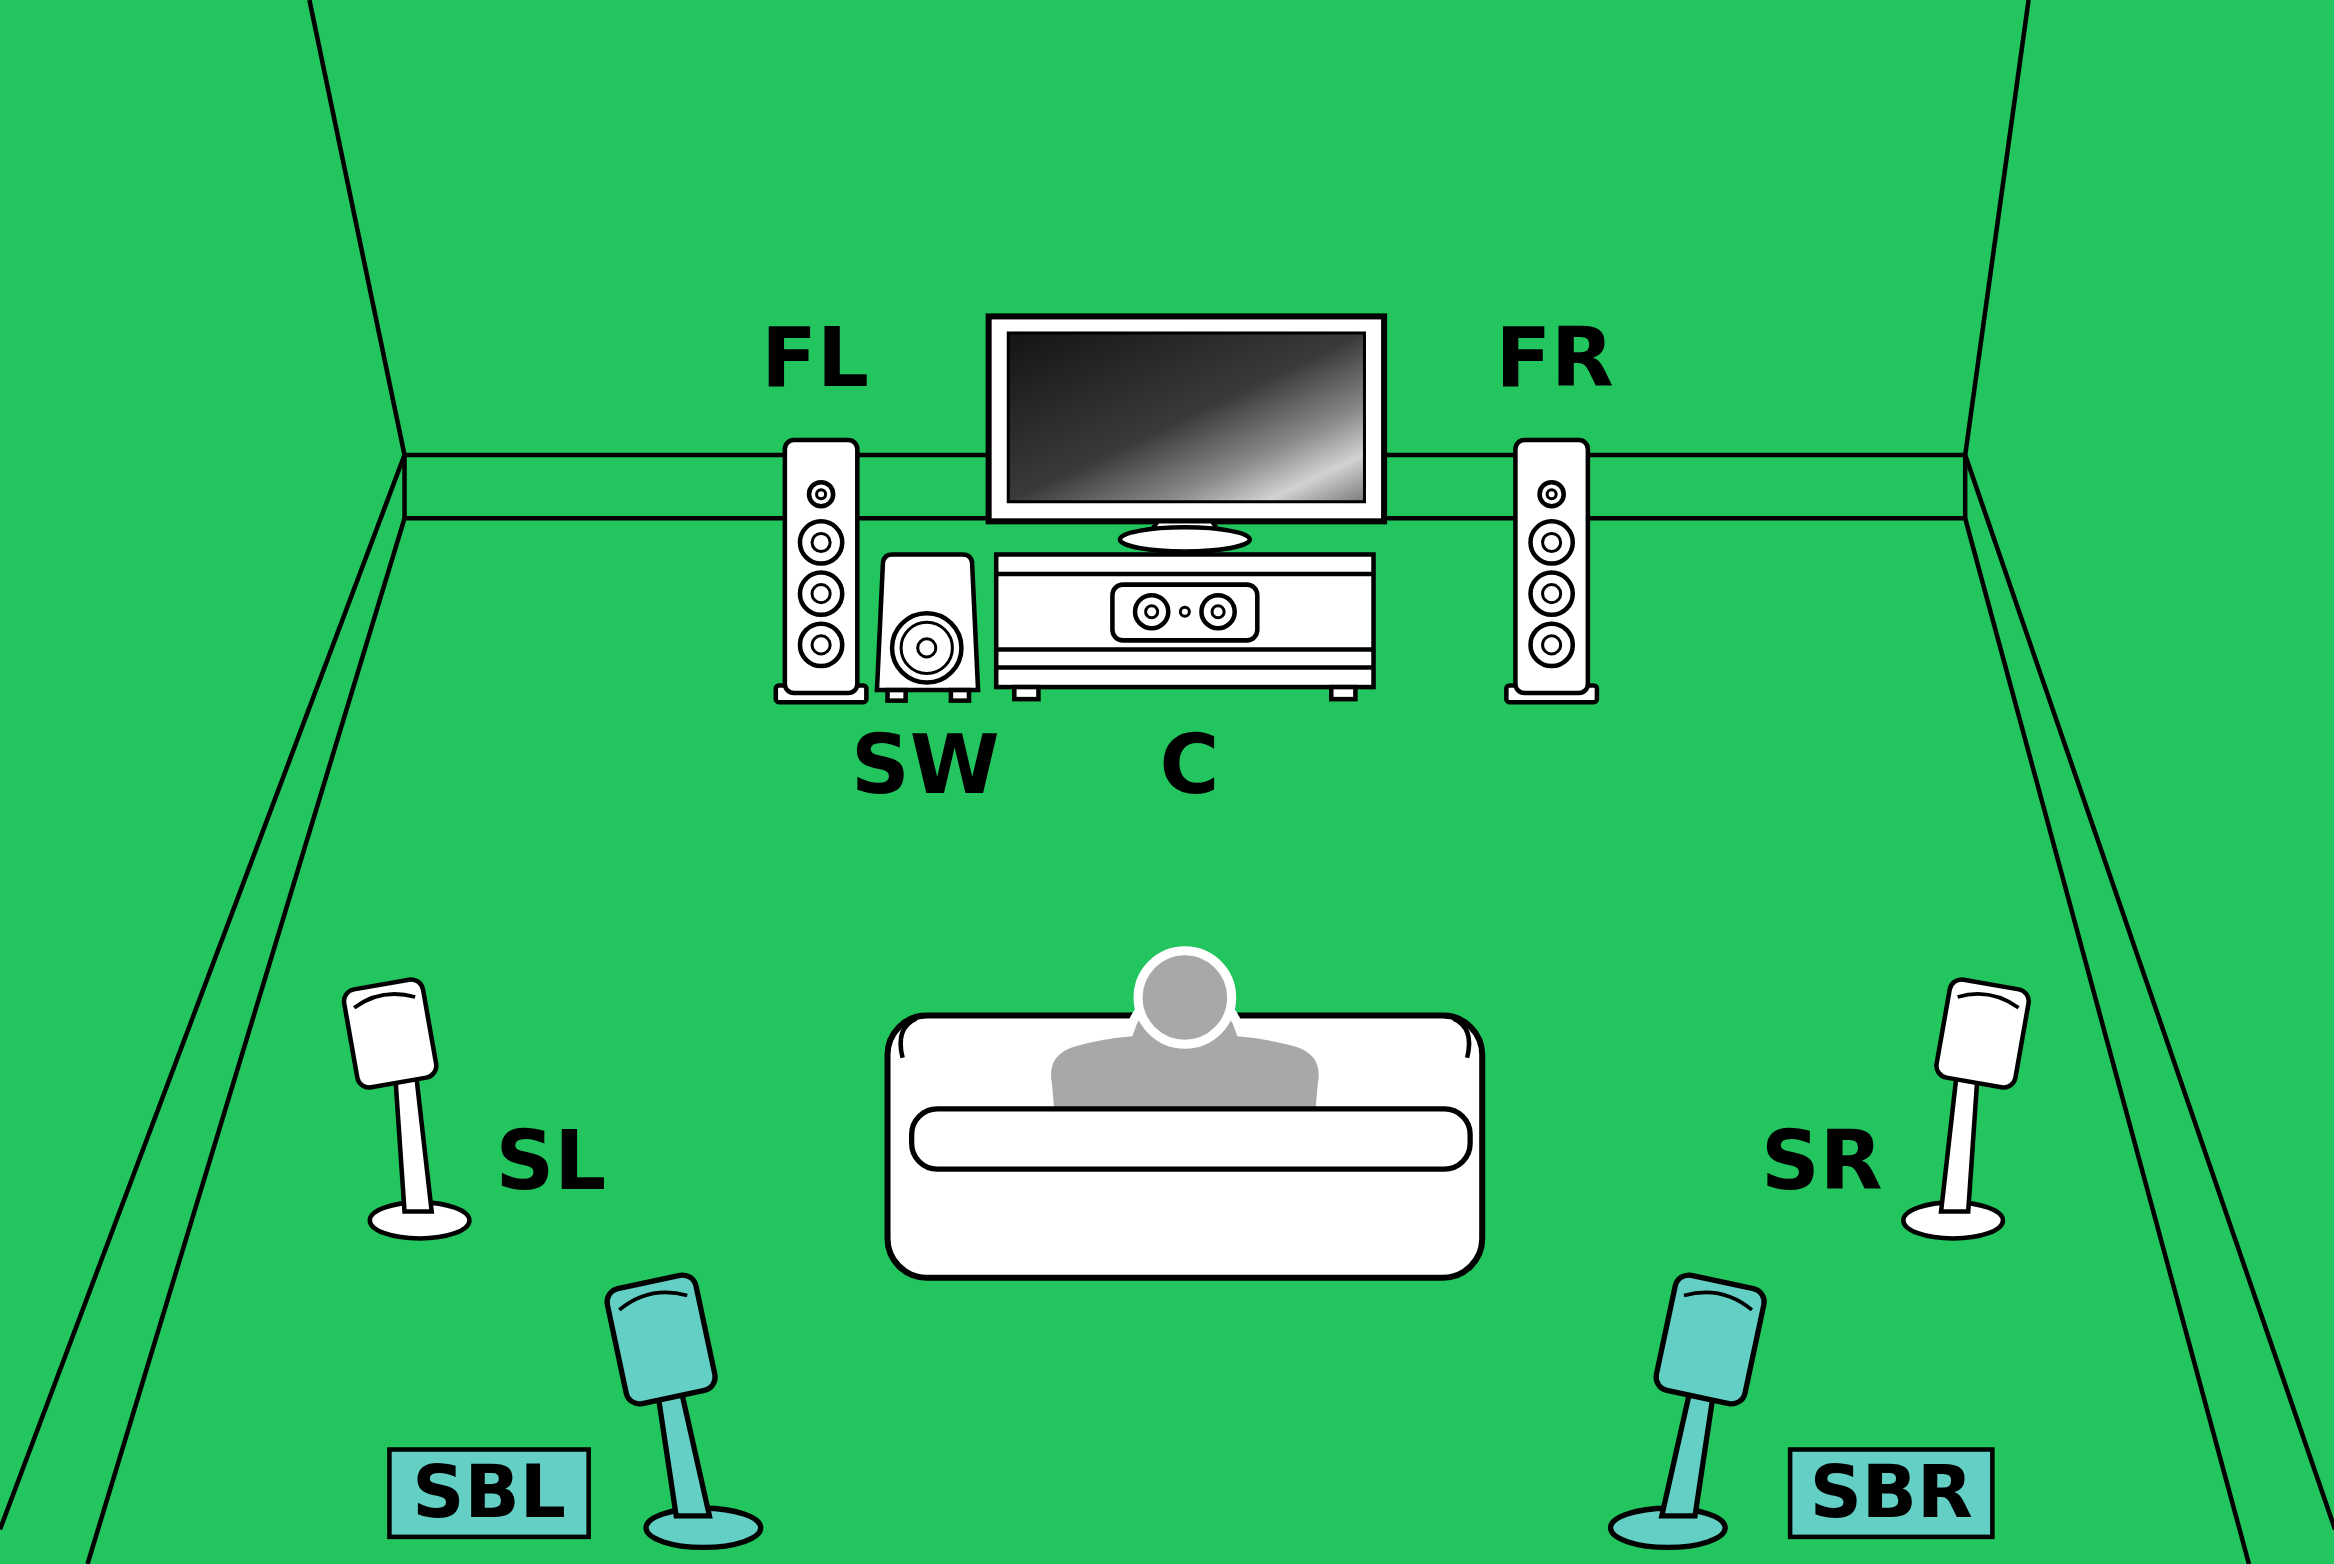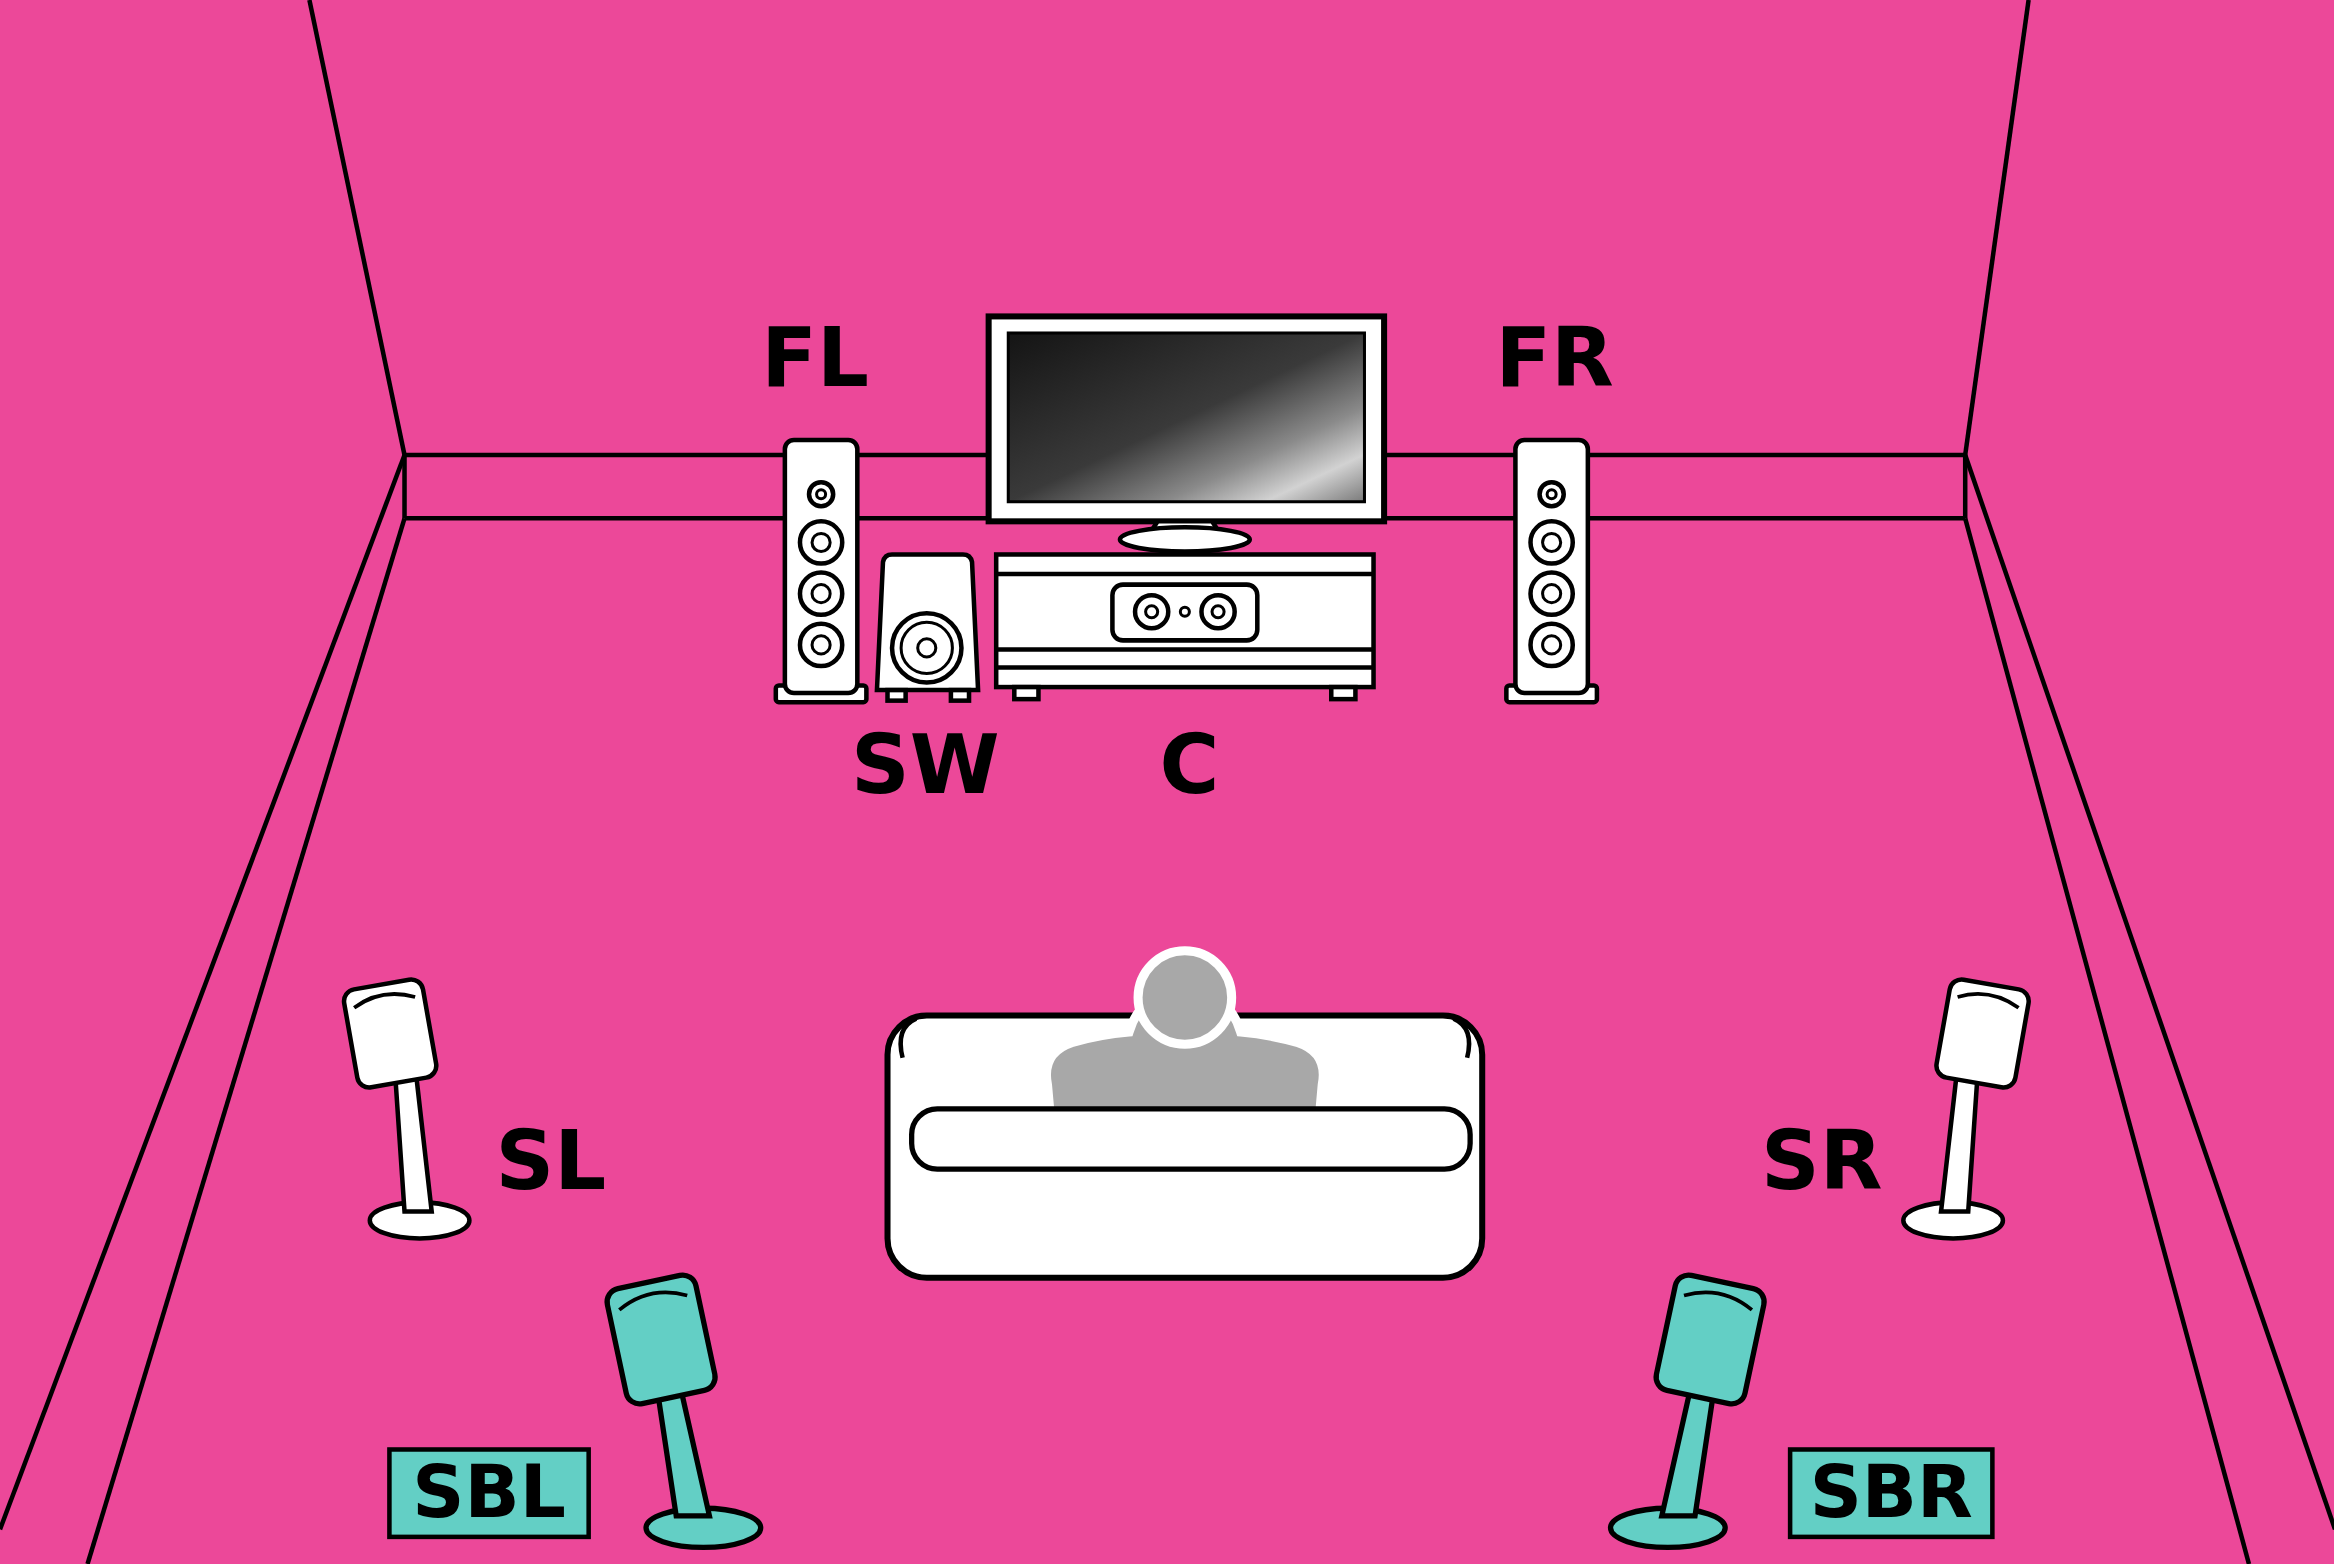--- a/index.html
+++ b/index.html
@@ -3,21 +3,21 @@
 <meta charset="utf-8">
 <style>
   html, body {
     margin: 0;
     padding: 0;
     background: #ffffff;
   }
   .stage {
     width: 2335px;
     height: 1564px;
-    background: #ec4899;
+    background: #22c55e;
     overflow: hidden;
   }
   svg {
     display: block;
     width: 2335px;
     height: 1564px;
   }
   .label {
     font-family: "DejaVu Sans", "Liberation Sans", sans-serif;
     font-weight: bold;

